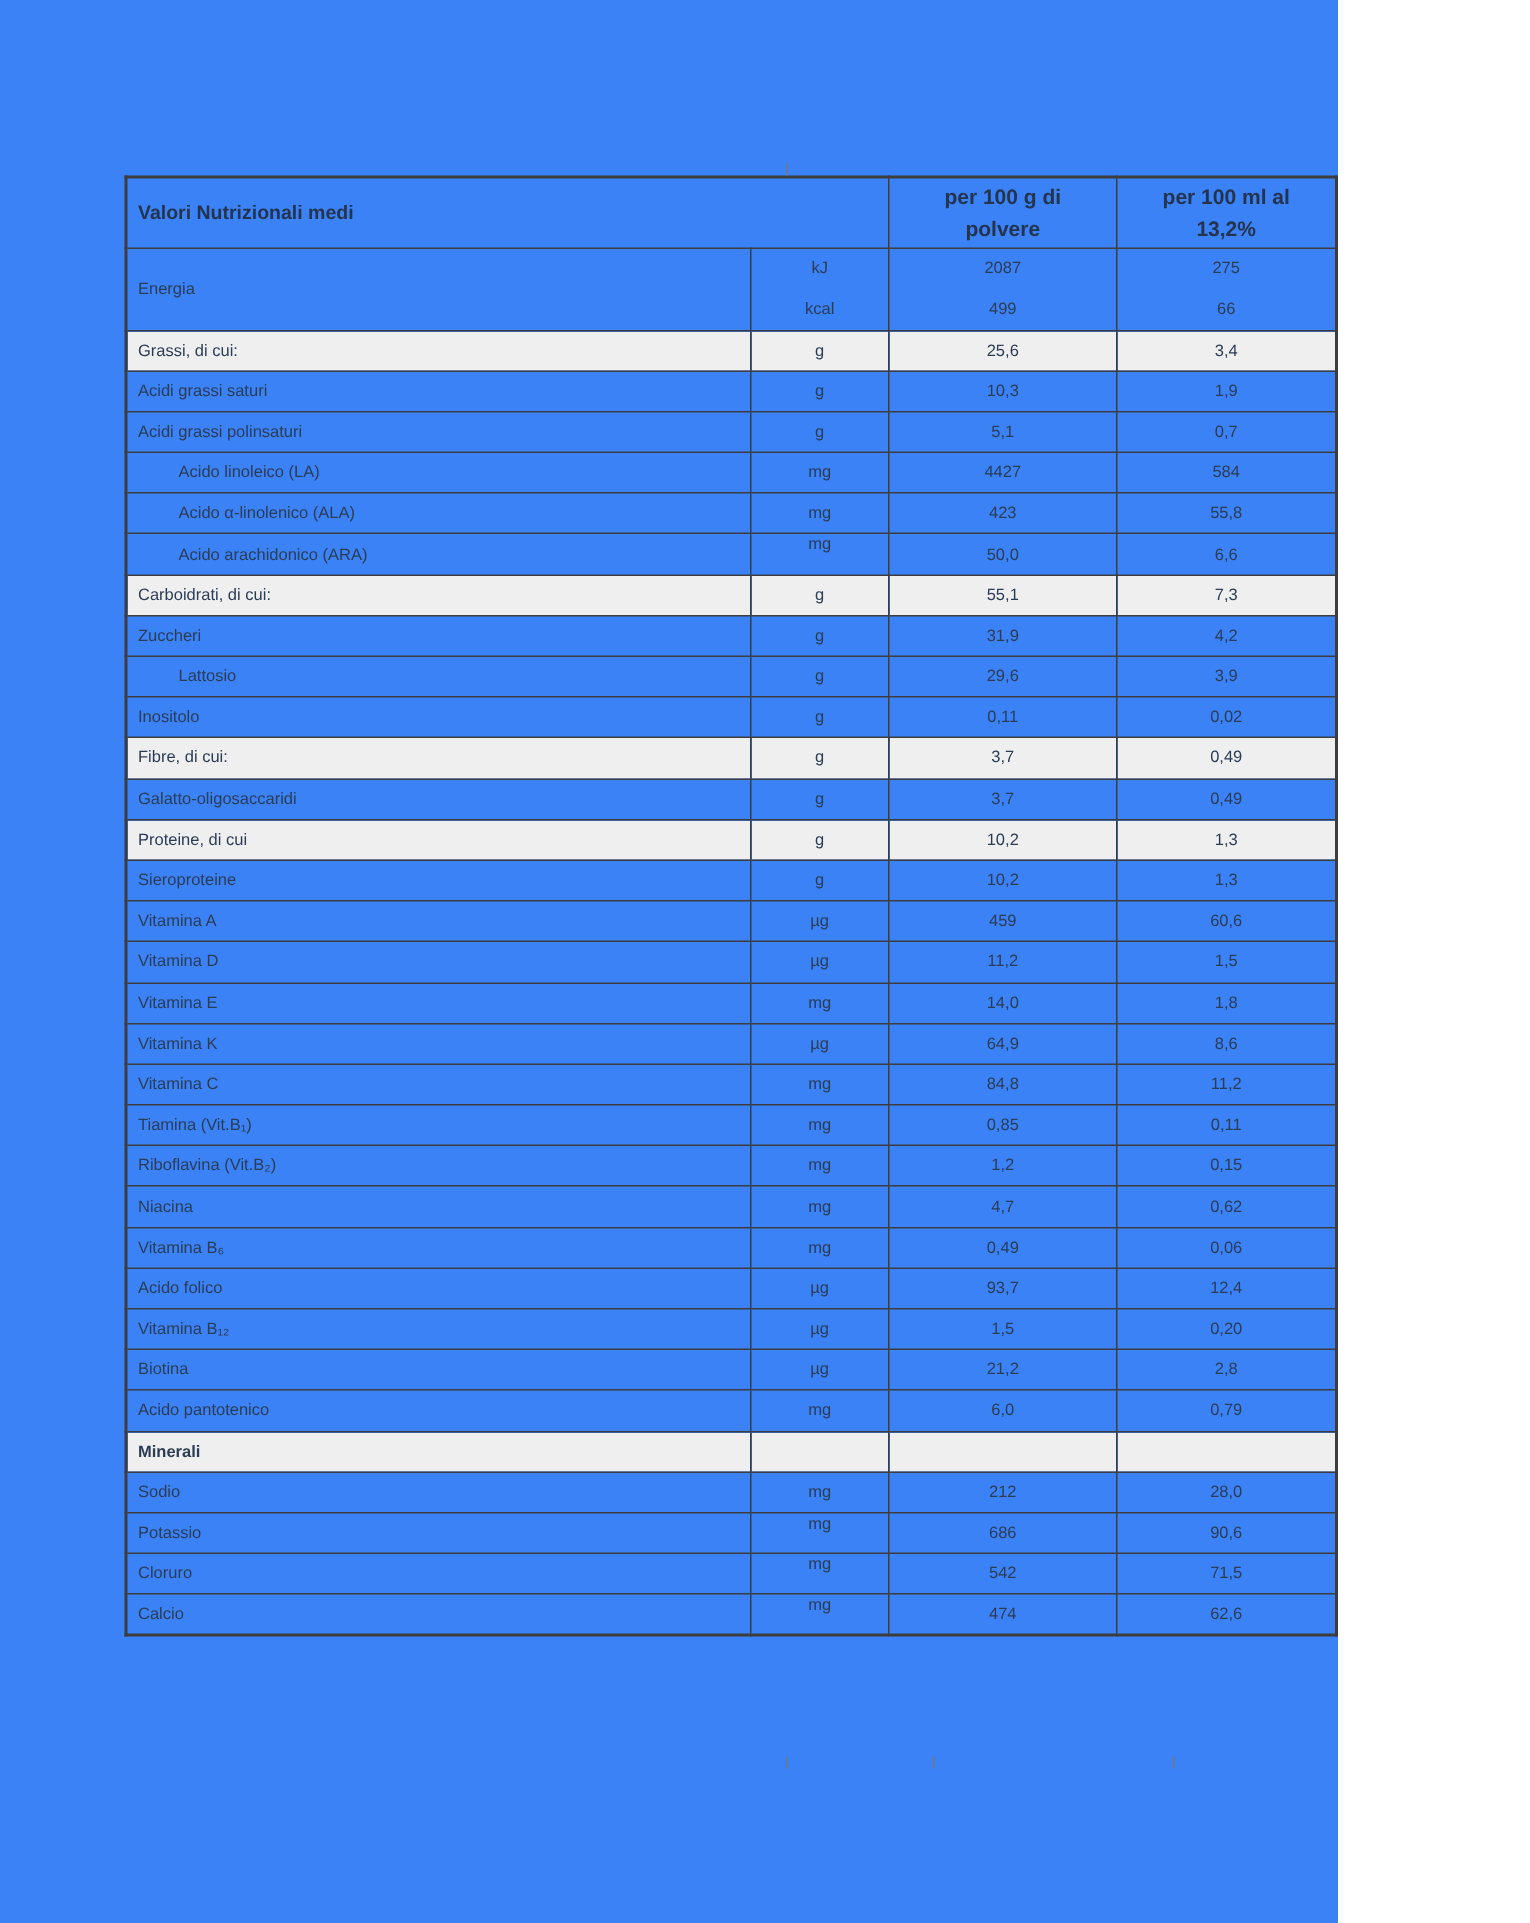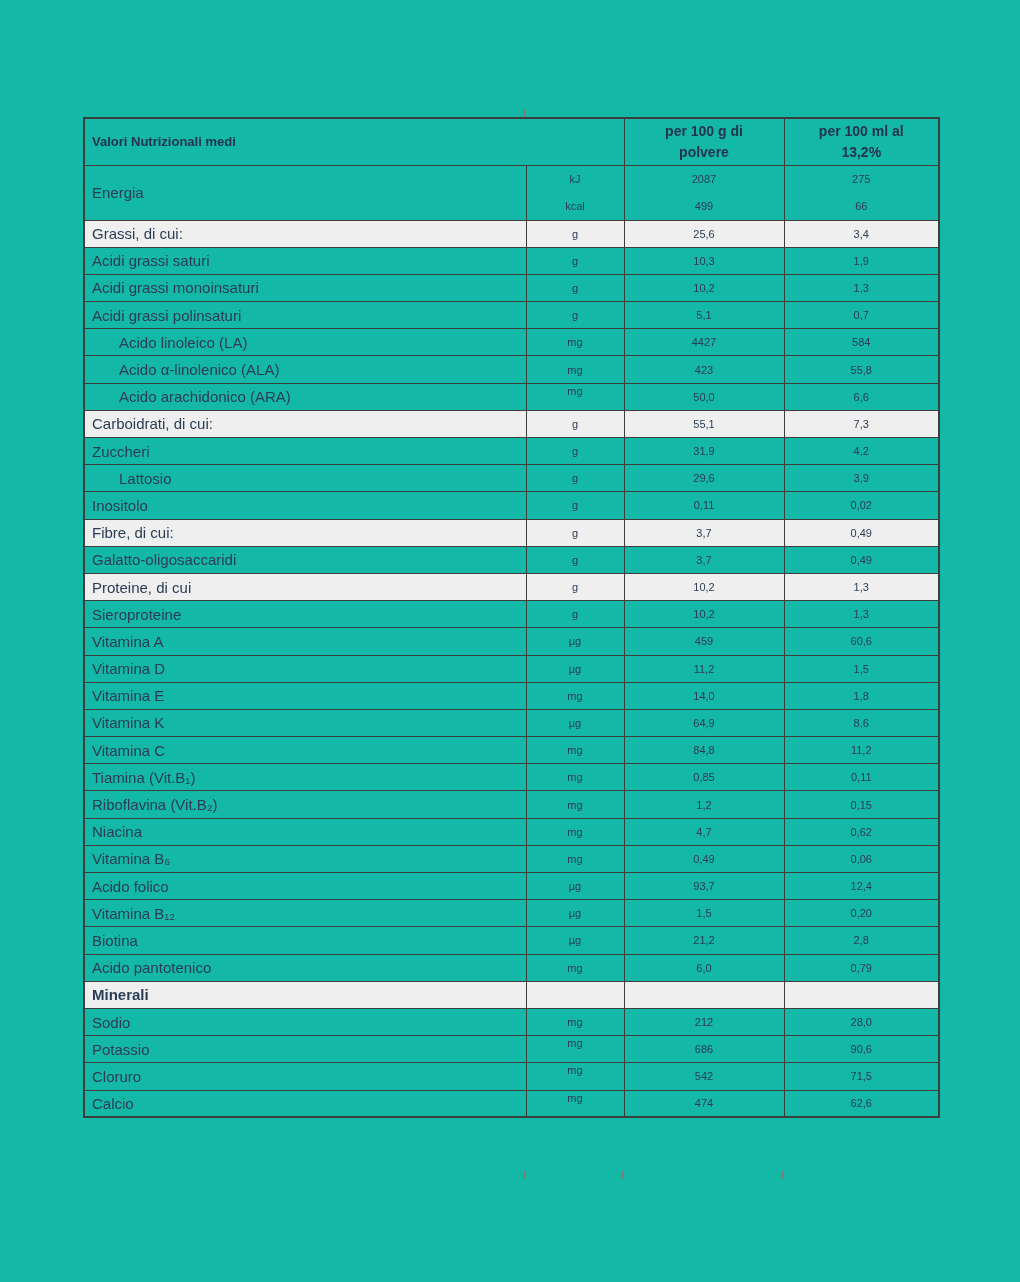--- a/index.html
+++ b/index.html
@@ -1,22 +1,22 @@
 <!DOCTYPE html>
 <html><head>
 <meta charset="utf-8">
 <style>
   html, body { margin: 0; padding: 0; background: #ffffff; }
   body {
     width: 1020px; height: 1282px;
     font-family: "Liberation Sans", "DejaVu Sans", sans-serif;
   }
   .page {
-    position: relative; width: 1020px; height: 1282px;
-    background: #14b8a6; overflow: hidden; text-decoration: underline;
+    position: relative; width: 892px; height: 1282px;
+    background: #3b82f6; overflow: hidden; text-decoration: underline;
   }
   table.nutrition {
     position: absolute; left: 83px; top: 117px;
     border-collapse: collapse; table-layout: fixed;
     border: 2px solid #3d3d3d;
     color: #2b3c55;
   }
   .nutrition th, .nutrition td {
     border: 1px solid #3d3d3d;
     padding: 0;
@@ -32,21 +32,21 @@
   th.num-head {
     text-align: center; vertical-align: middle;
     font-size: 14px; font-weight: bold;
     white-space: pre-line; line-height: 1.5;
     color: #24344d;
   }
   tr.body-row { height: 27.2px; }
   tr.energia-row { height: 55px; }
   td.label {
     text-align: left; vertical-align: middle;
-    padding-left: 7px; font-size: 15px; margin-left: 17px;
+    padding-left: 7px; font-size: 11px; margin-left: 17px;
   }
   td.label.indent { padding-left: 34px; }
   td.unit, td.val {
     text-align: center; vertical-align: middle; font-size: 11px;
   }
   td.unit-top { vertical-align: top; line-height: 10px; padding-top: 2px; }
   tr.shaded td { background: #efefef; }
   tr.boldrow td.label { font-weight: bold; }
   tr.italrow td.label { font-style: italic; }
   .energia-row td { vertical-align: top; }
@@ -100,26 +100,20 @@
           <td class="val">25,6</td>
           <td class="val">3,4</td>
         </tr>
         <tr class="body-row">
           <td class="label">Acidi grassi saturi</td>
           <td class="unit">g</td>
           <td class="val">10,3</td>
           <td class="val">1,9</td>
         </tr>
         <tr class="body-row">
-          <td class="label">Acidi grassi monoinsaturi</td>
-          <td class="unit">g</td>
-          <td class="val">10,2</td>
-          <td class="val">1,3</td>
-        </tr>
-        <tr class="body-row">
           <td class="label">Acidi grassi polinsaturi</td>
           <td class="unit">g</td>
           <td class="val">5,1</td>
           <td class="val">0,7</td>
         </tr>
         <tr class="body-row">
           <td class="label indent">Acido linoleico (LA)</td>
           <td class="unit">mg</td>
           <td class="val">4427</td>
           <td class="val">584</td>

